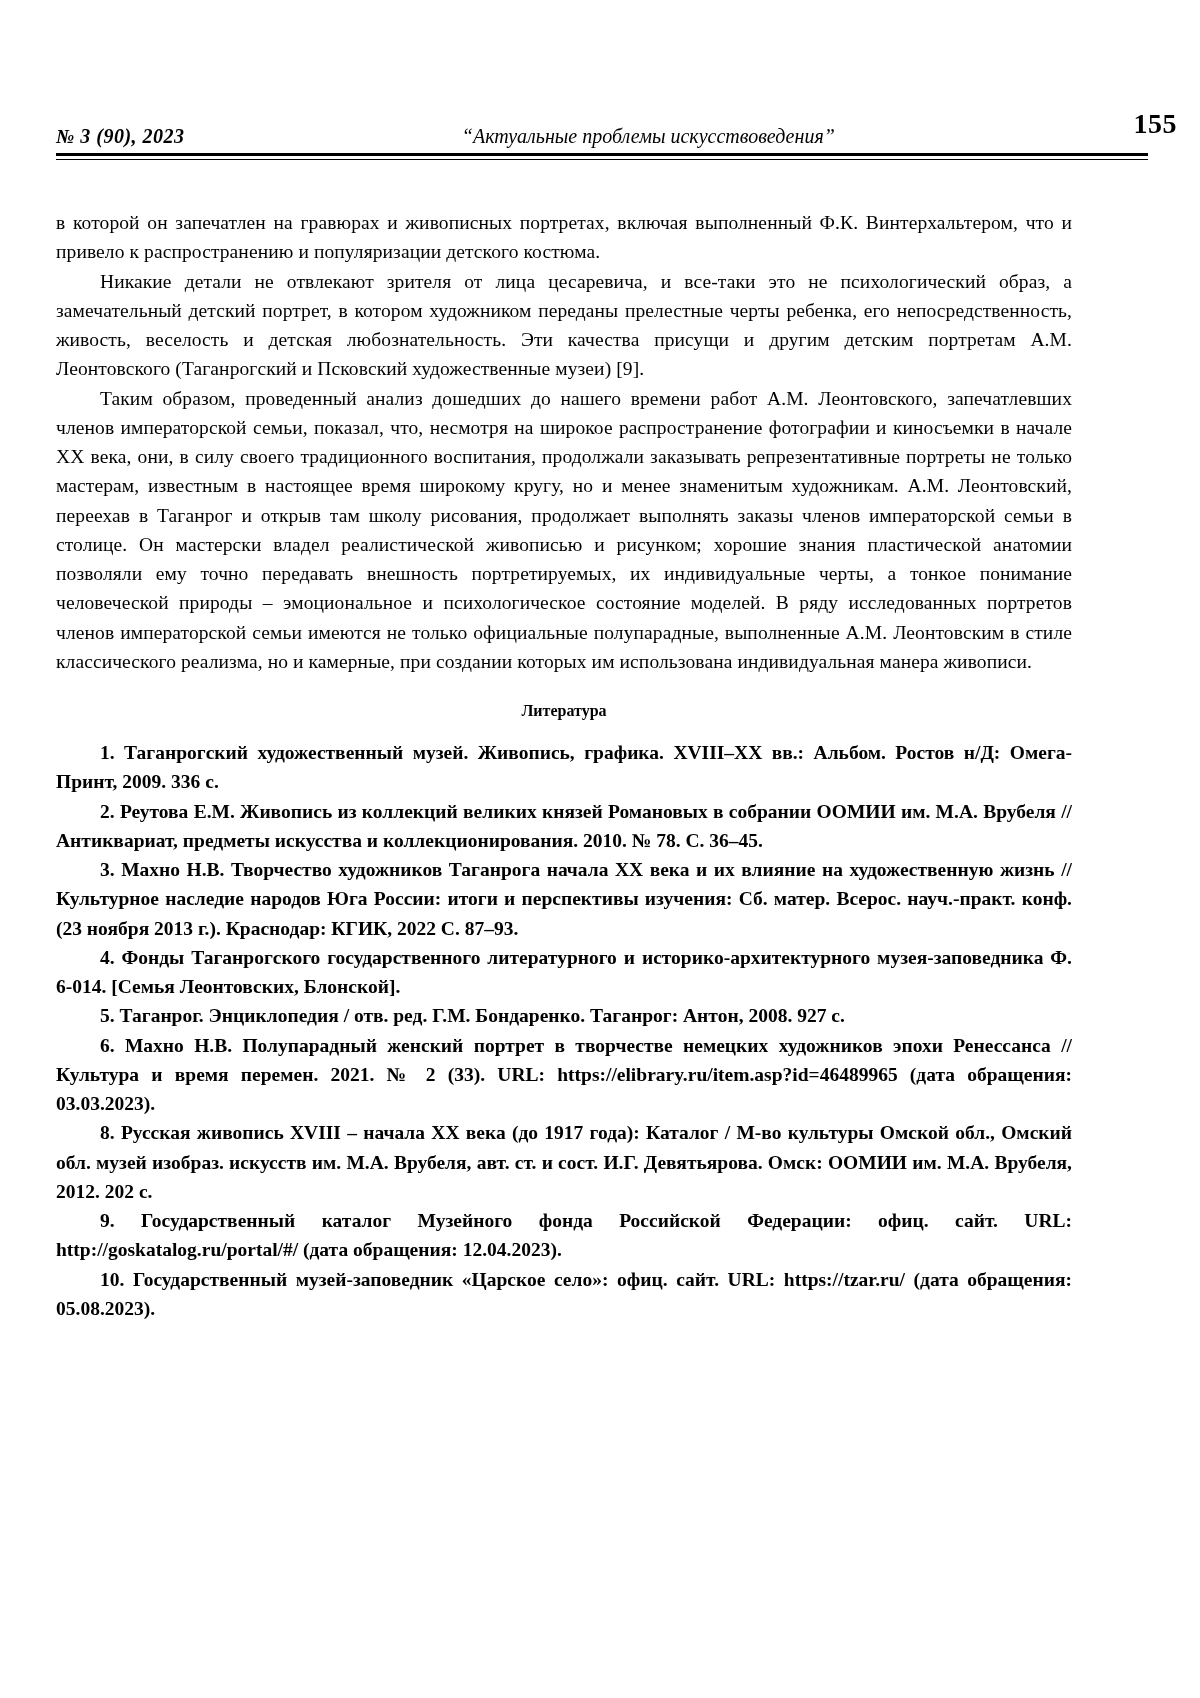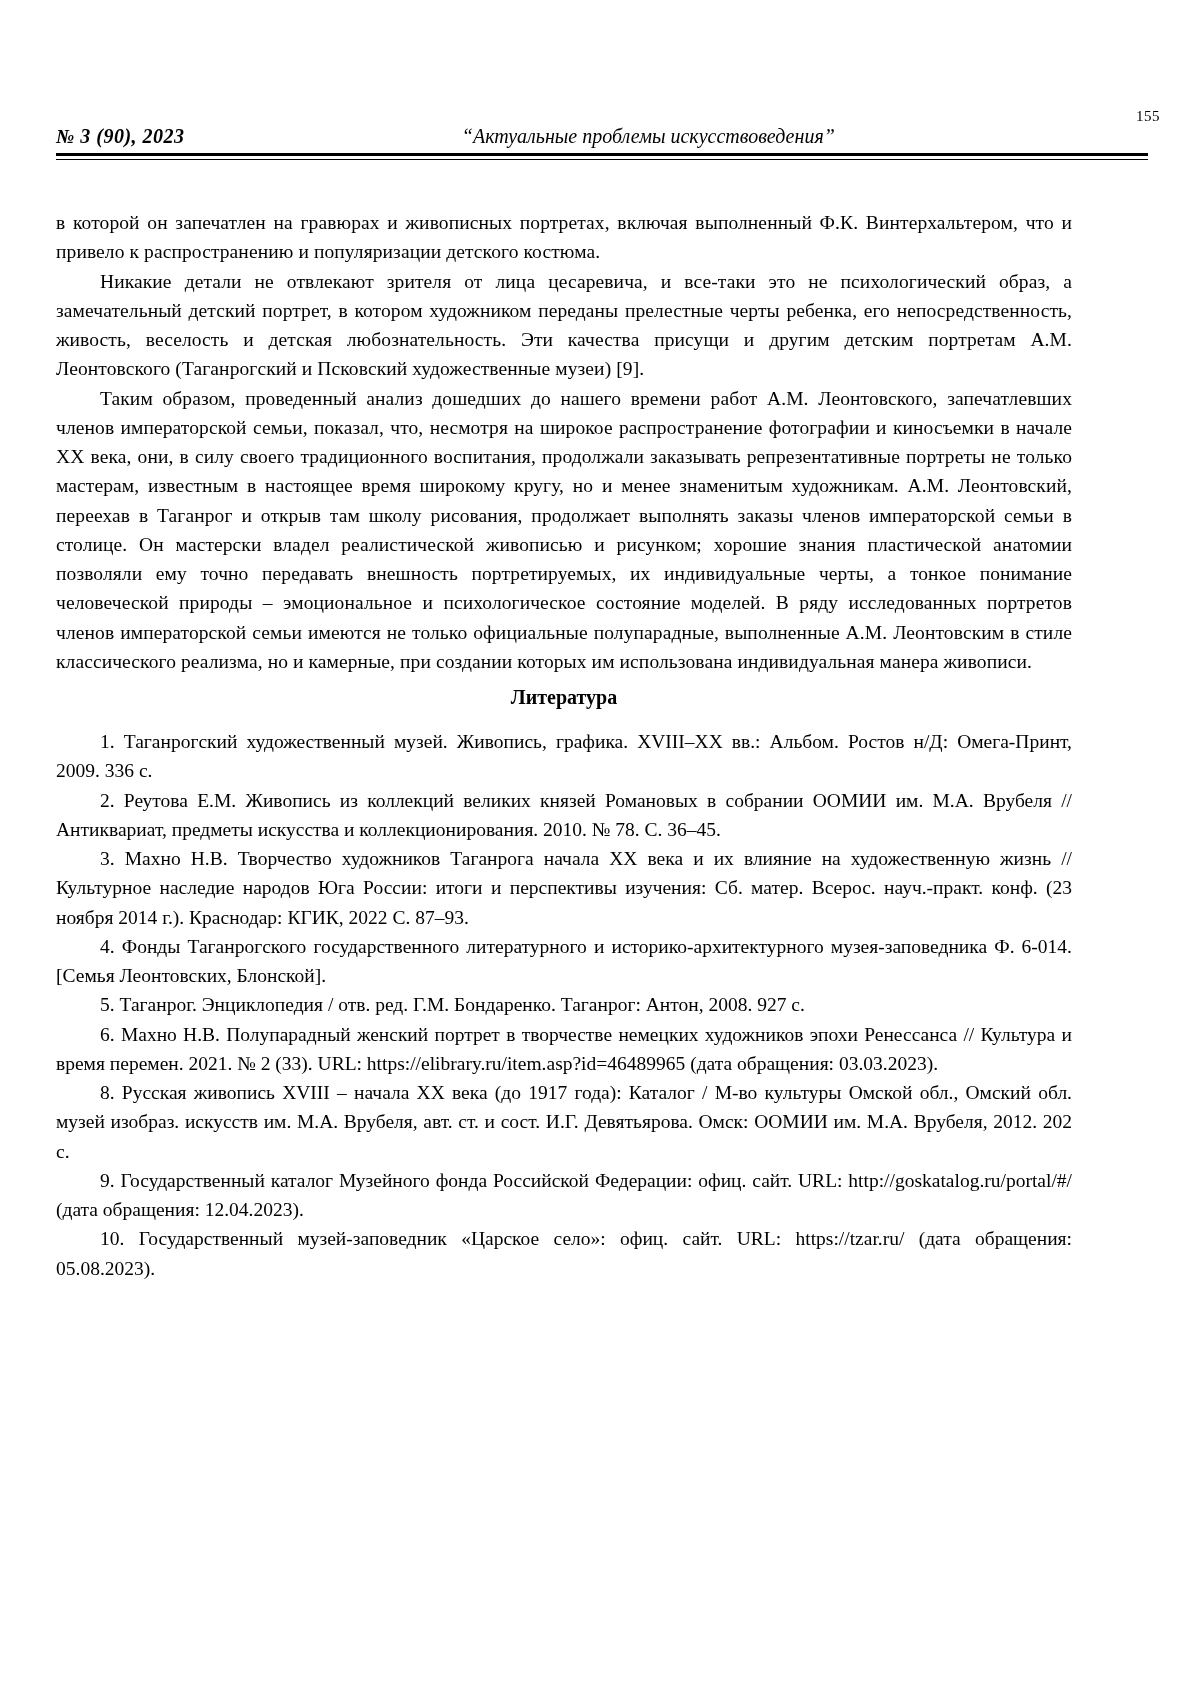--- a/index.html
+++ b/index.html
@@ -35,24 +35,24 @@
   }
   .header-center {
     font-style: italic;
     flex: 1;
     text-align: center;
     padding-left: 40px;
     white-space: nowrap;
     margin-top: 33px;
   }
   .header-right {
-    font-weight: 400;
-    font-size: 15px;
+    font-weight: 700;
+    font-size: 28px;
     position: absolute;
-    right: 40px;
+    right: 23px;
     top: 108px;
     letter-spacing: 0.5px;
   }
   .rule-group {
     margin-top: 6px;
     margin-right: -76px;
   }
   .rule-thick {
     border-top: 3px solid #000;
     height: 0;
@@ -74,32 +74,33 @@
     margin: 0;
     text-indent: 44px;
   }
   .body-text p.noindent {
     text-indent: 0;
     margin-top: 48px;
   }
   .section-title {
     text-align: center;
     font-weight: 700;
-    font-size: 20px;
-    margin: 10px 0 18px 0;
+    font-size: 16px;
+    margin: 26px 0 18px 0;
   }
   .refs {
     font-size: 19.5px;
     line-height: 1.5;
     text-align: justify;
     text-justify: inter-word;
   }
   .refs p {
     margin: 0;
     text-indent: 44px;
+    font-weight: bold;
   }
 </style>
 </head>
 <body>
 
 <div class="page">
 
   <div class="header">
     <div class="header-left">№  3 (90),  2023</div>
     <div class="header-center">“Актуальные проблемы искусствоведения”</div>
@@ -115,21 +116,21 @@
     <p class="noindent">в которой он запечатлен на гравюрах и живописных портретах, включая выполненный Ф.К. Винтерхальтером, что и привело к   распространению и популяризации детского костюма.</p>
     <p>Никакие детали не отвлекают зрителя от лица цесаревича, и все-таки это не психологический образ, а замечательный детский портрет, в котором художником переданы прелестные черты ребенка, его непосредственность, живость, веселость и детская любознательность. Эти качества присущи и другим детским портретам А.М. Леонтовского (Таганрогский и Псковский художественные музеи) [9].</p>
     <p>Таким образом, проведенный анализ дошедших до нашего времени работ А.М. Леонтовского, запечатлевших членов императорской семьи, показал, что, несмотря на широкое распространение фотографии и киносъемки в начале XX века, они, в силу своего традиционного воспитания, продолжали заказывать репрезентативные портреты не только мастерам, известным в настоящее время широкому кругу, но и менее знаменитым художникам. А.М. Леонтовский, переехав в Таганрог и открыв там школу рисования, продолжает выполнять заказы членов императорской семьи в столице. Он мастерски владел реалистической живописью и рисунком; хорошие знания пластической анатомии позволяли ему точно передавать внешность портретируемых, их индивидуальные черты, а тонкое понимание человеческой природы – эмоциональное и психологическое состояние моделей. В ряду исследованных портретов членов императорской семьи имеются не только официальные полупарадные, выполненные А.М. Леонтовским в стиле классического реализма, но и камерные, при создании которых им использована индивидуальная манера живописи.</p>
   </div>
 
   <div class="section-title">Литература</div>
 
   <div class="refs">
     <p>1. Таганрогский художественный музей. Живопись, графика. XVIII–XX вв.: Альбом. Ростов н/Д: Омега-Принт, 2009. 336 с.</p>
     <p>2. Реутова Е.М. Живопись из коллекций великих князей Романовых в собрании ООМИИ им. М.А. Врубеля // Антиквариат, предметы искусства и коллекционирования. 2010. № 78. С. 36–45.</p>
-    <p>3. Махно Н.В. Творчество художников Таганрога начала XX века и их влияние на художественную жизнь // Культурное наследие народов Юга России: итоги и перспективы изучения: Сб. матер. Всерос. науч.-практ. конф. (23 ноября 2014 г.). Краснодар: КГИК, 2022 С. 87–93.</p>
+    <p>3. Махно Н.В. Творчество художников Таганрога начала XX века и их влияние на художественную жизнь // Культурное наследие народов Юга России: итоги и перспективы изучения: Сб. матер. Всерос. науч.-практ. конф. (23 ноября 2013 г.). Краснодар: КГИК, 2022 С. 87–93.</p>
     <p>4. Фонды Таганрогского государственного литературного и историко-архитектурного музея-заповедника Ф. 6-014. [Семья Леонтовских, Блонской].</p>
     <p>5. Таганрог. Энциклопедия / отв. ред. Г.М. Бондаренко. Таганрог: Антон, 2008. 927 с.</p>
     <p>6. Махно Н.В. Полупарадный женский портрет в творчестве немецких художников эпохи Ренессанса // Культура и время перемен. 2021. № 2 (33). URL: https://elibrary.ru/item.asp?id=46489965 (дата обращения: 03.03.2023).</p>
     <p>8. Русская живопись XVIII – начала XX века (до 1917 года): Каталог / М-во культуры Омской обл., Омский обл. музей изобраз. искусств им. М.А. Врубеля, авт. ст. и сост. И.Г. Девятьярова. Омск: ООМИИ им. М.А. Врубеля, 2012. 202 с.</p>
     <p>9. Государственный каталог Музейного фонда Российской Федерации: офиц. сайт. URL: http://goskatalog.ru/portal/#/ (дата обращения: 12.04.2023).</p>
     <p>10. Государственный музей-заповедник «Царское село»: офиц. сайт. URL: https://tzar.ru/ (дата обращения: 05.08.2023).</p>
   </div>
 
 </div>
 

